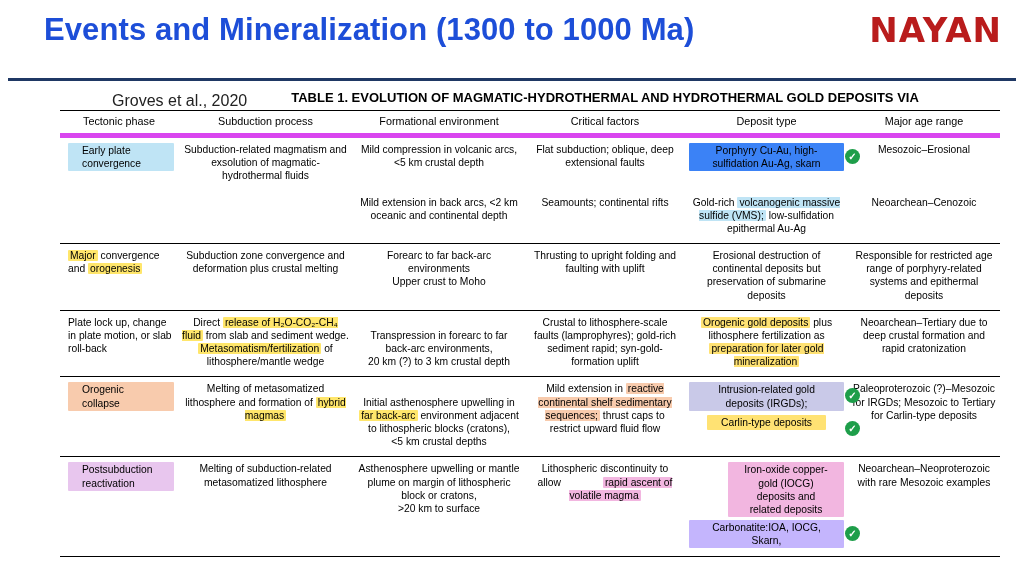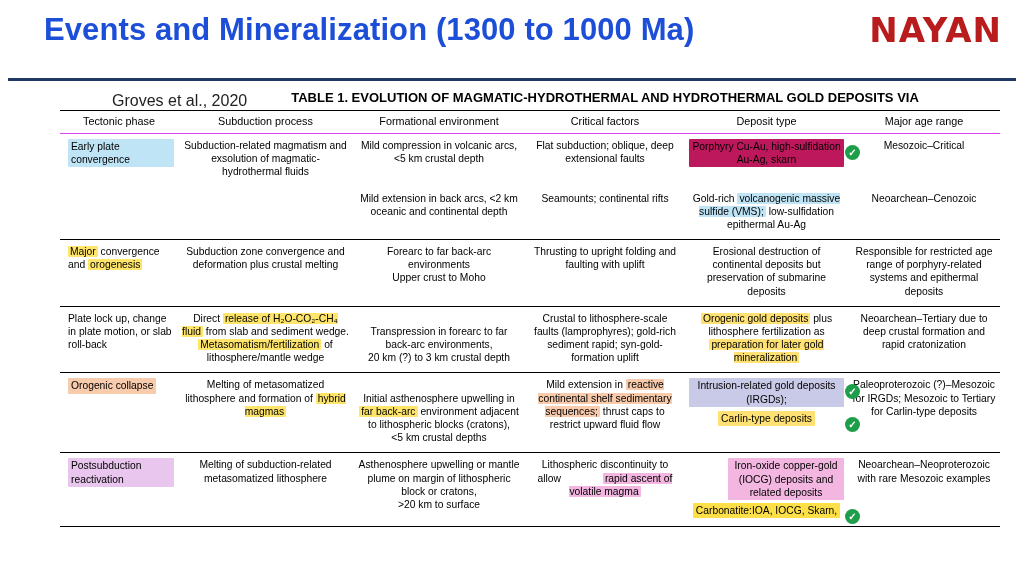--- a/index.html
+++ b/index.html
@@ -54,47 +54,47 @@
   td,th{
     vertical-align:top;
     padding:5px 4px 8px 4px;
     font-size:10.3px;
     line-height:1.28;
     text-align:center;
     color:#000;
   }
   thead th{
     border-top:1.5px solid #000;
-    border-bottom:1px solid #d946ef;
+    border-bottom:5px solid #d946ef;
     font-weight:normal;
     font-size:10.8px;
     padding:4px 2px;
   }
   tbody tr.sec > td{border-top:1px solid #000;}
   tbody tr.nosec > td{border-top:none;margin-top:12px;}
   tbody tr:last-child > td{border-bottom:1.5px solid #000;}
   td.c1{text-align:left;padding-left:8px;}
   .col1{width:118px;}
   .col2{width:175px;}
   .col3{width:172px;}
   .col4{width:160px;}
   .col5{width:163px;}
   .col6{width:152px;}
   
   .hl{padding:0 2px;border-radius:1px;}
   .hl-blue{background:#bfe4f5;}
   .hl-yellow{background:#ffe66b;}
-  .hl-green{background:#be185d;}
+  .hl-green{background:#3b82f6;}
   .hl-orange{background:#f8cbad;}
   .hl-purple{background:#e8c6ee;}
   .hl-lav{background:#c9c9e8;}
   .hl-pink{background:#f2b6e0;margin-left:39px;}
-  .hl-magenta{background:#fde047;text-align:center;}
+  .hl-magenta{background:#c4b5fd;text-align:center;}
   .hl-yel2{background:#ffe273;}
-  .box{display:inline-block;padding:1px 3px;}
+  .box{display:inline-block;padding:1px 14px;}
   
   .check{
     display:inline-block;width:15px;height:15px;border-radius:50%;
     background:#1e9e4a;color:#fff;font-size:10px;line-height:15px;
     text-align:center;font-weight:bold;vertical-align:middle;
   }
   .cellwrap{position:relative;}
   .check-right{
     position:absolute;right:-16px;top:6px;
   }
@@ -139,21 +139,21 @@
         </td>
         <td>Subduction-related magmatism and exsolution of magmatic-hydrothermal fluids</td>
         <td>Mild compression in volcanic arcs, &lt;5 km crustal depth</td>
         <td>Flat subduction; oblique, deep extensional faults</td>
         <td>
           <div class="cellwrap">
             <span class="hl hl-green box">Porphyry Cu-Au, high-sulfidation Au-Ag, skarn</span>
             <span class="check check-right">✓</span>
           </div>
         </td>
-        <td>Mesozoic–Critical</td>
+        <td>Mesozoic–Erosional</td>
       </tr>
 
       <tr class="nosec">
         <td class="c1"></td>
         <td></td>
         <td>Mild extension in back arcs, &lt;2 km oceanic and continental depth</td>
         <td>Seamounts; continental rifts</td>
         <td>
           <span>Gold-rich </span><span class="hl hl-blue">volcanogenic massive sulfide (VMS);</span><span> low-sulfidation epithermal Au-Ag</span>
         </td>

